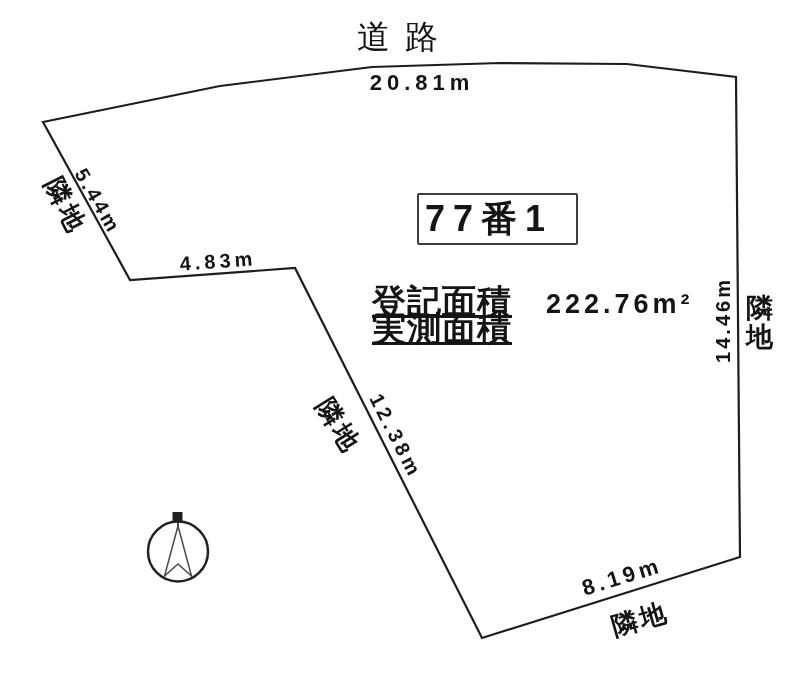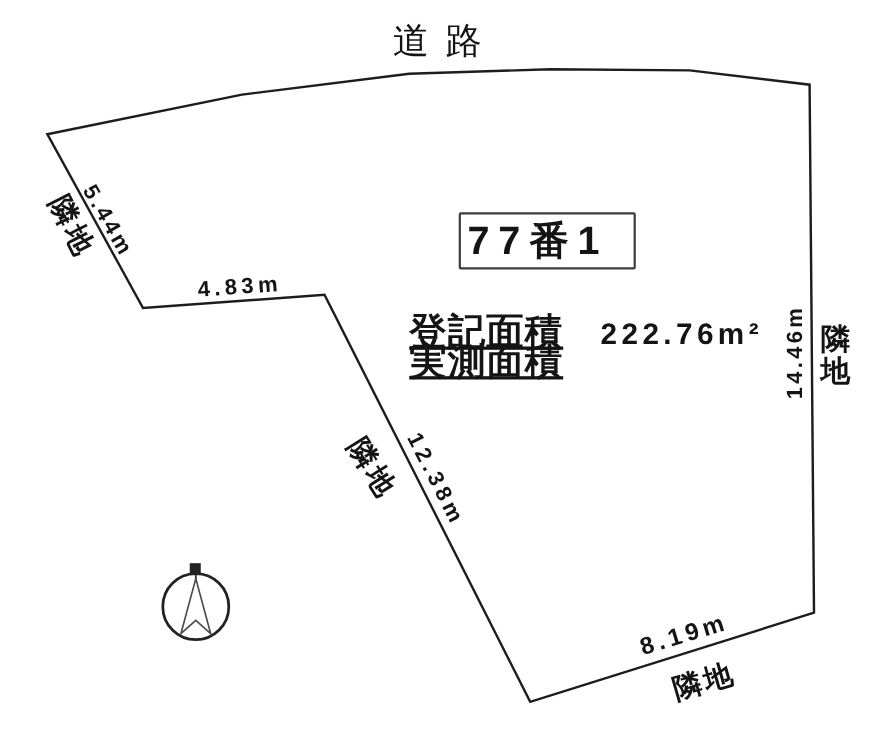--- a/index.html
+++ b/index.html
@@ -70,20 +70,21 @@
     <g>
       <circle cx="178" cy="551.5" r="30" fill="none" stroke="#222222" stroke-width="2.5"></circle>
       <rect x="172.5" y="512" width="10" height="10" fill="#222222"></rect>
       <line x1="178" y1="522" x2="178" y2="528" stroke="#222222" stroke-width="1.6"></line>
       <path d="M178,526 L164.5,576 L178,564 L191.5,576 Z" fill="none" stroke="#4a4a4a" stroke-width="1.5" stroke-linejoin="miter"></path>
     </g>
   </svg>
 
   <div class="lbl road">道路</div>
 
+  <div class="lbl dim dim-top">20.81m</div>
   <div class="lbl dim dim-upper-left">5.44m</div>
   <div class="lbl dim dim-mid-left">4.83m</div>
   <div class="lbl dim dim-diag">12.38m</div>
   <div class="lbl dim dim-right">14.46m</div>
   <div class="lbl dim dim-bottom">8.19m</div>
 
   <div class="lbl nb nb-upper-left">隣地</div>
   <div class="lbl nb nb-mid">隣地</div>
   <div class="lbl nb-right" style="position:absolute;">隣地</div>
   <div class="lbl nb nb-bottom">隣地</div>

